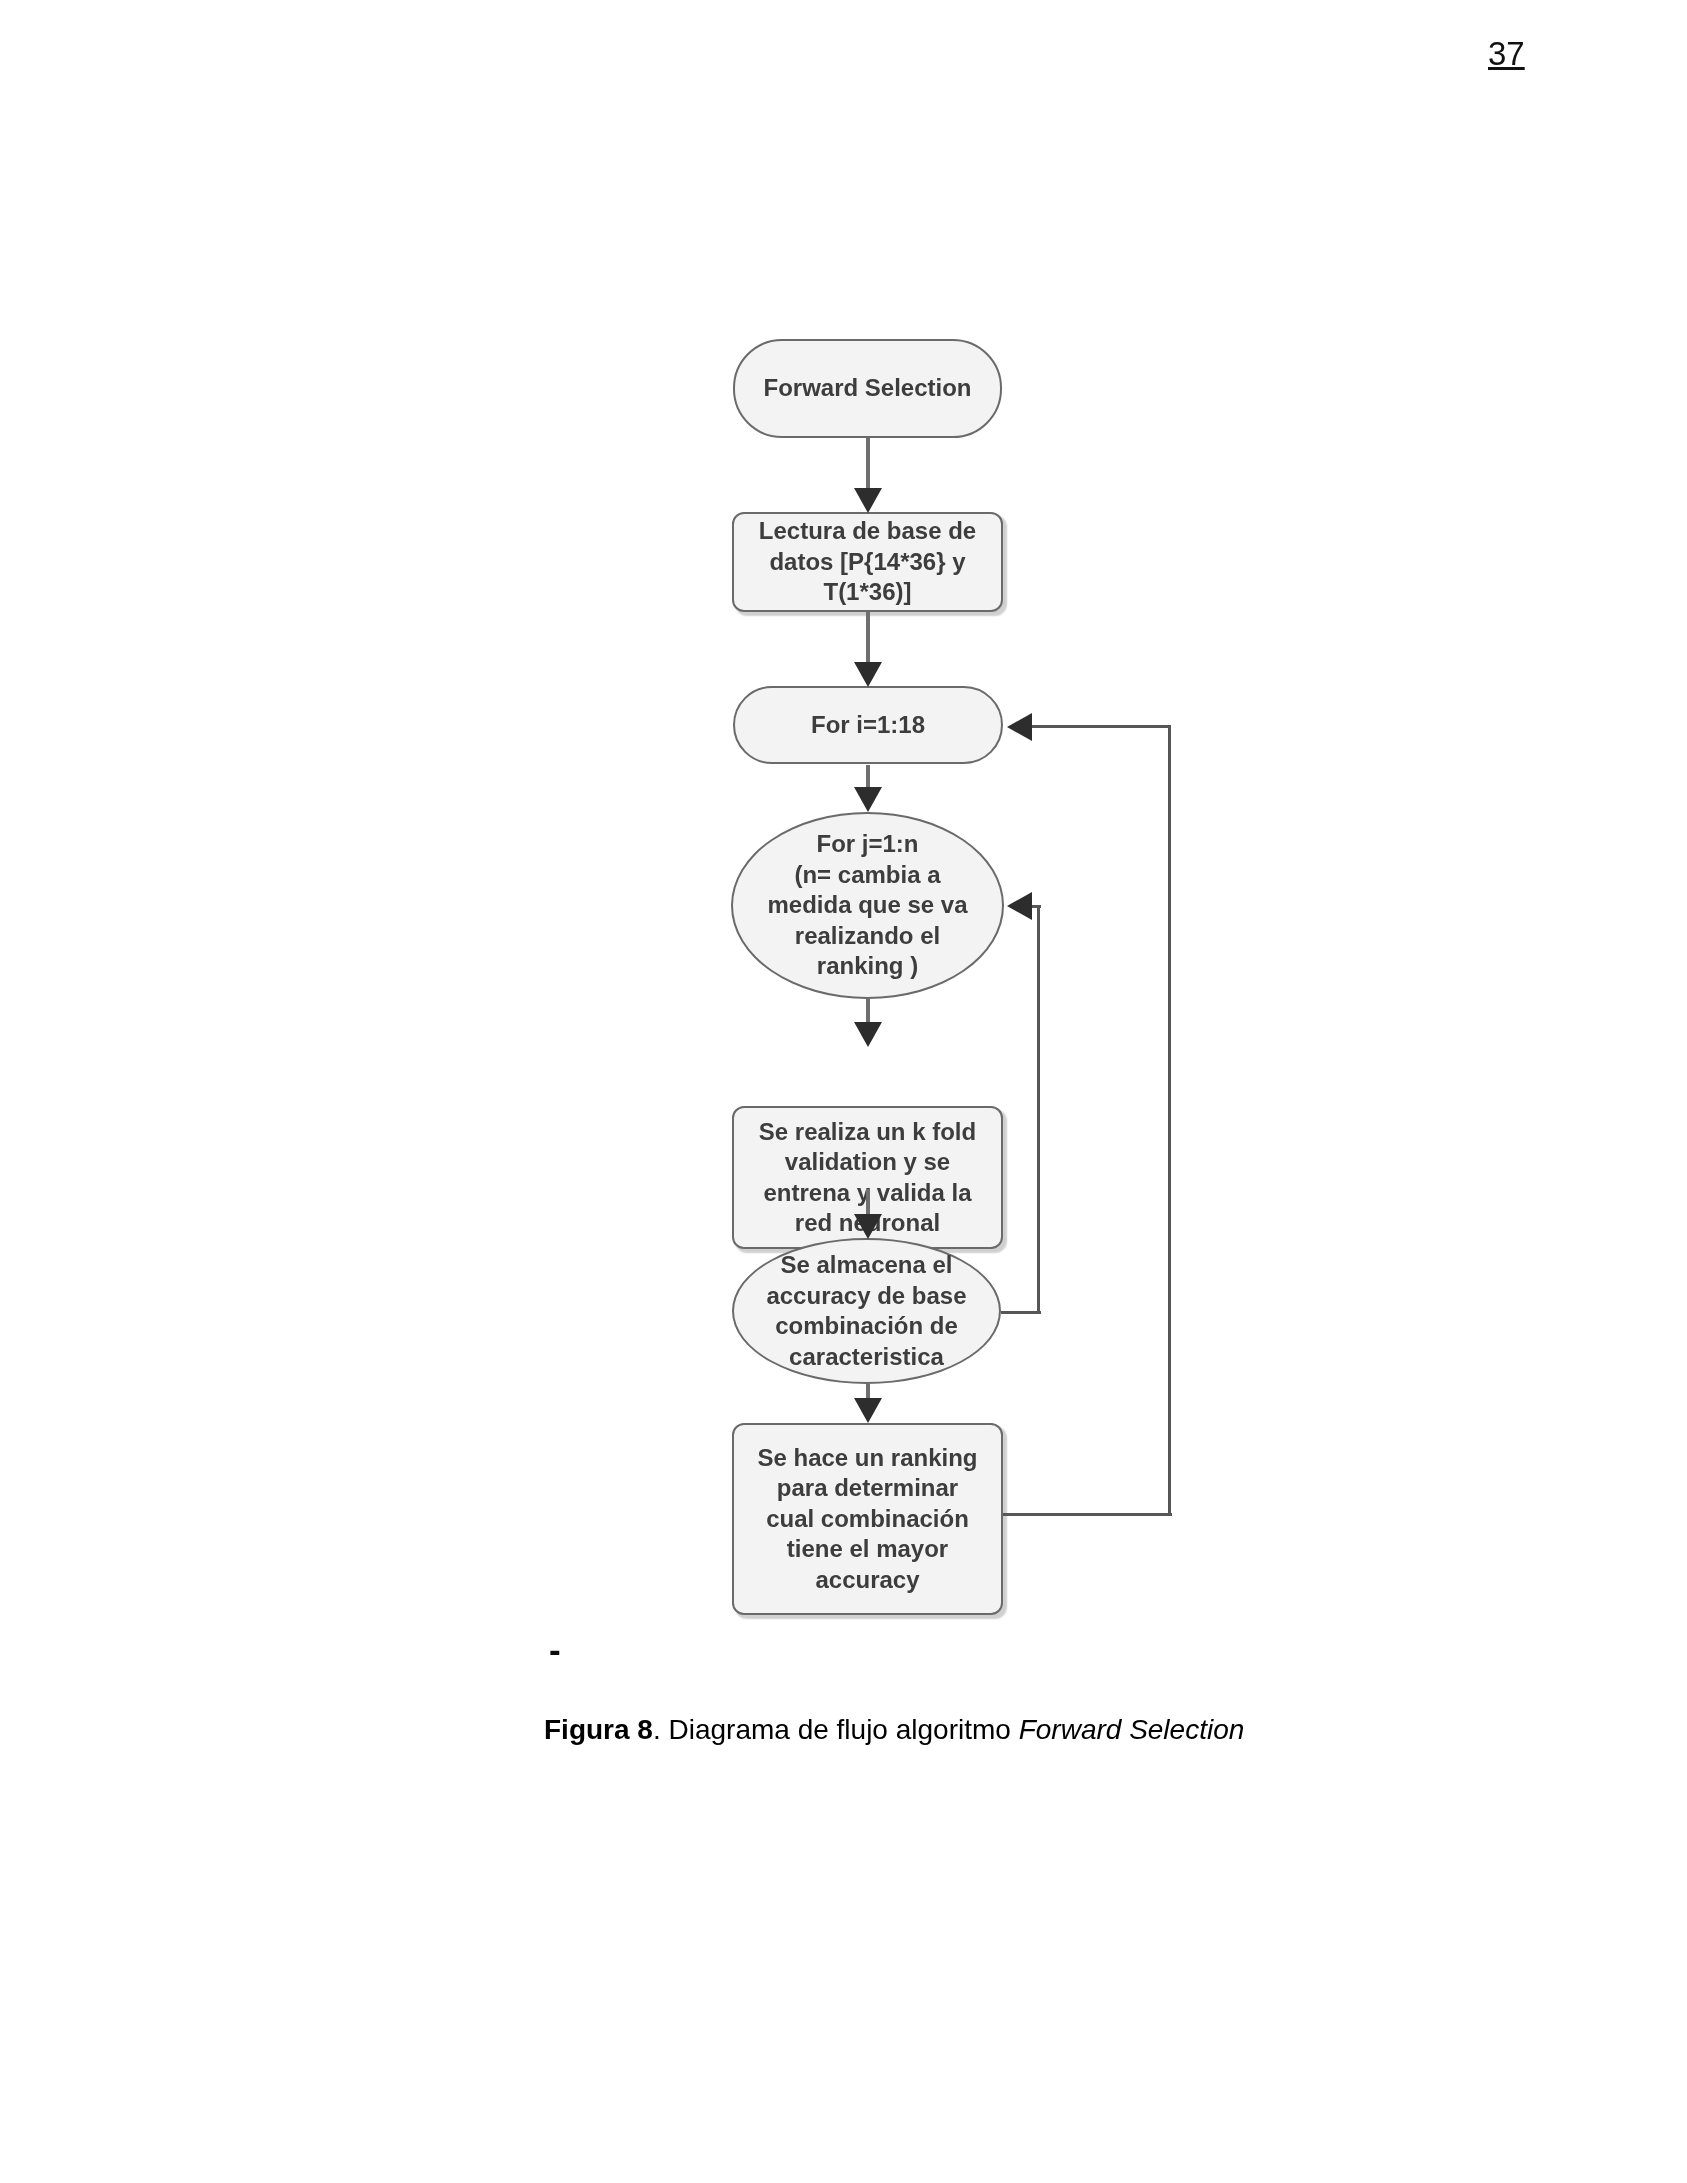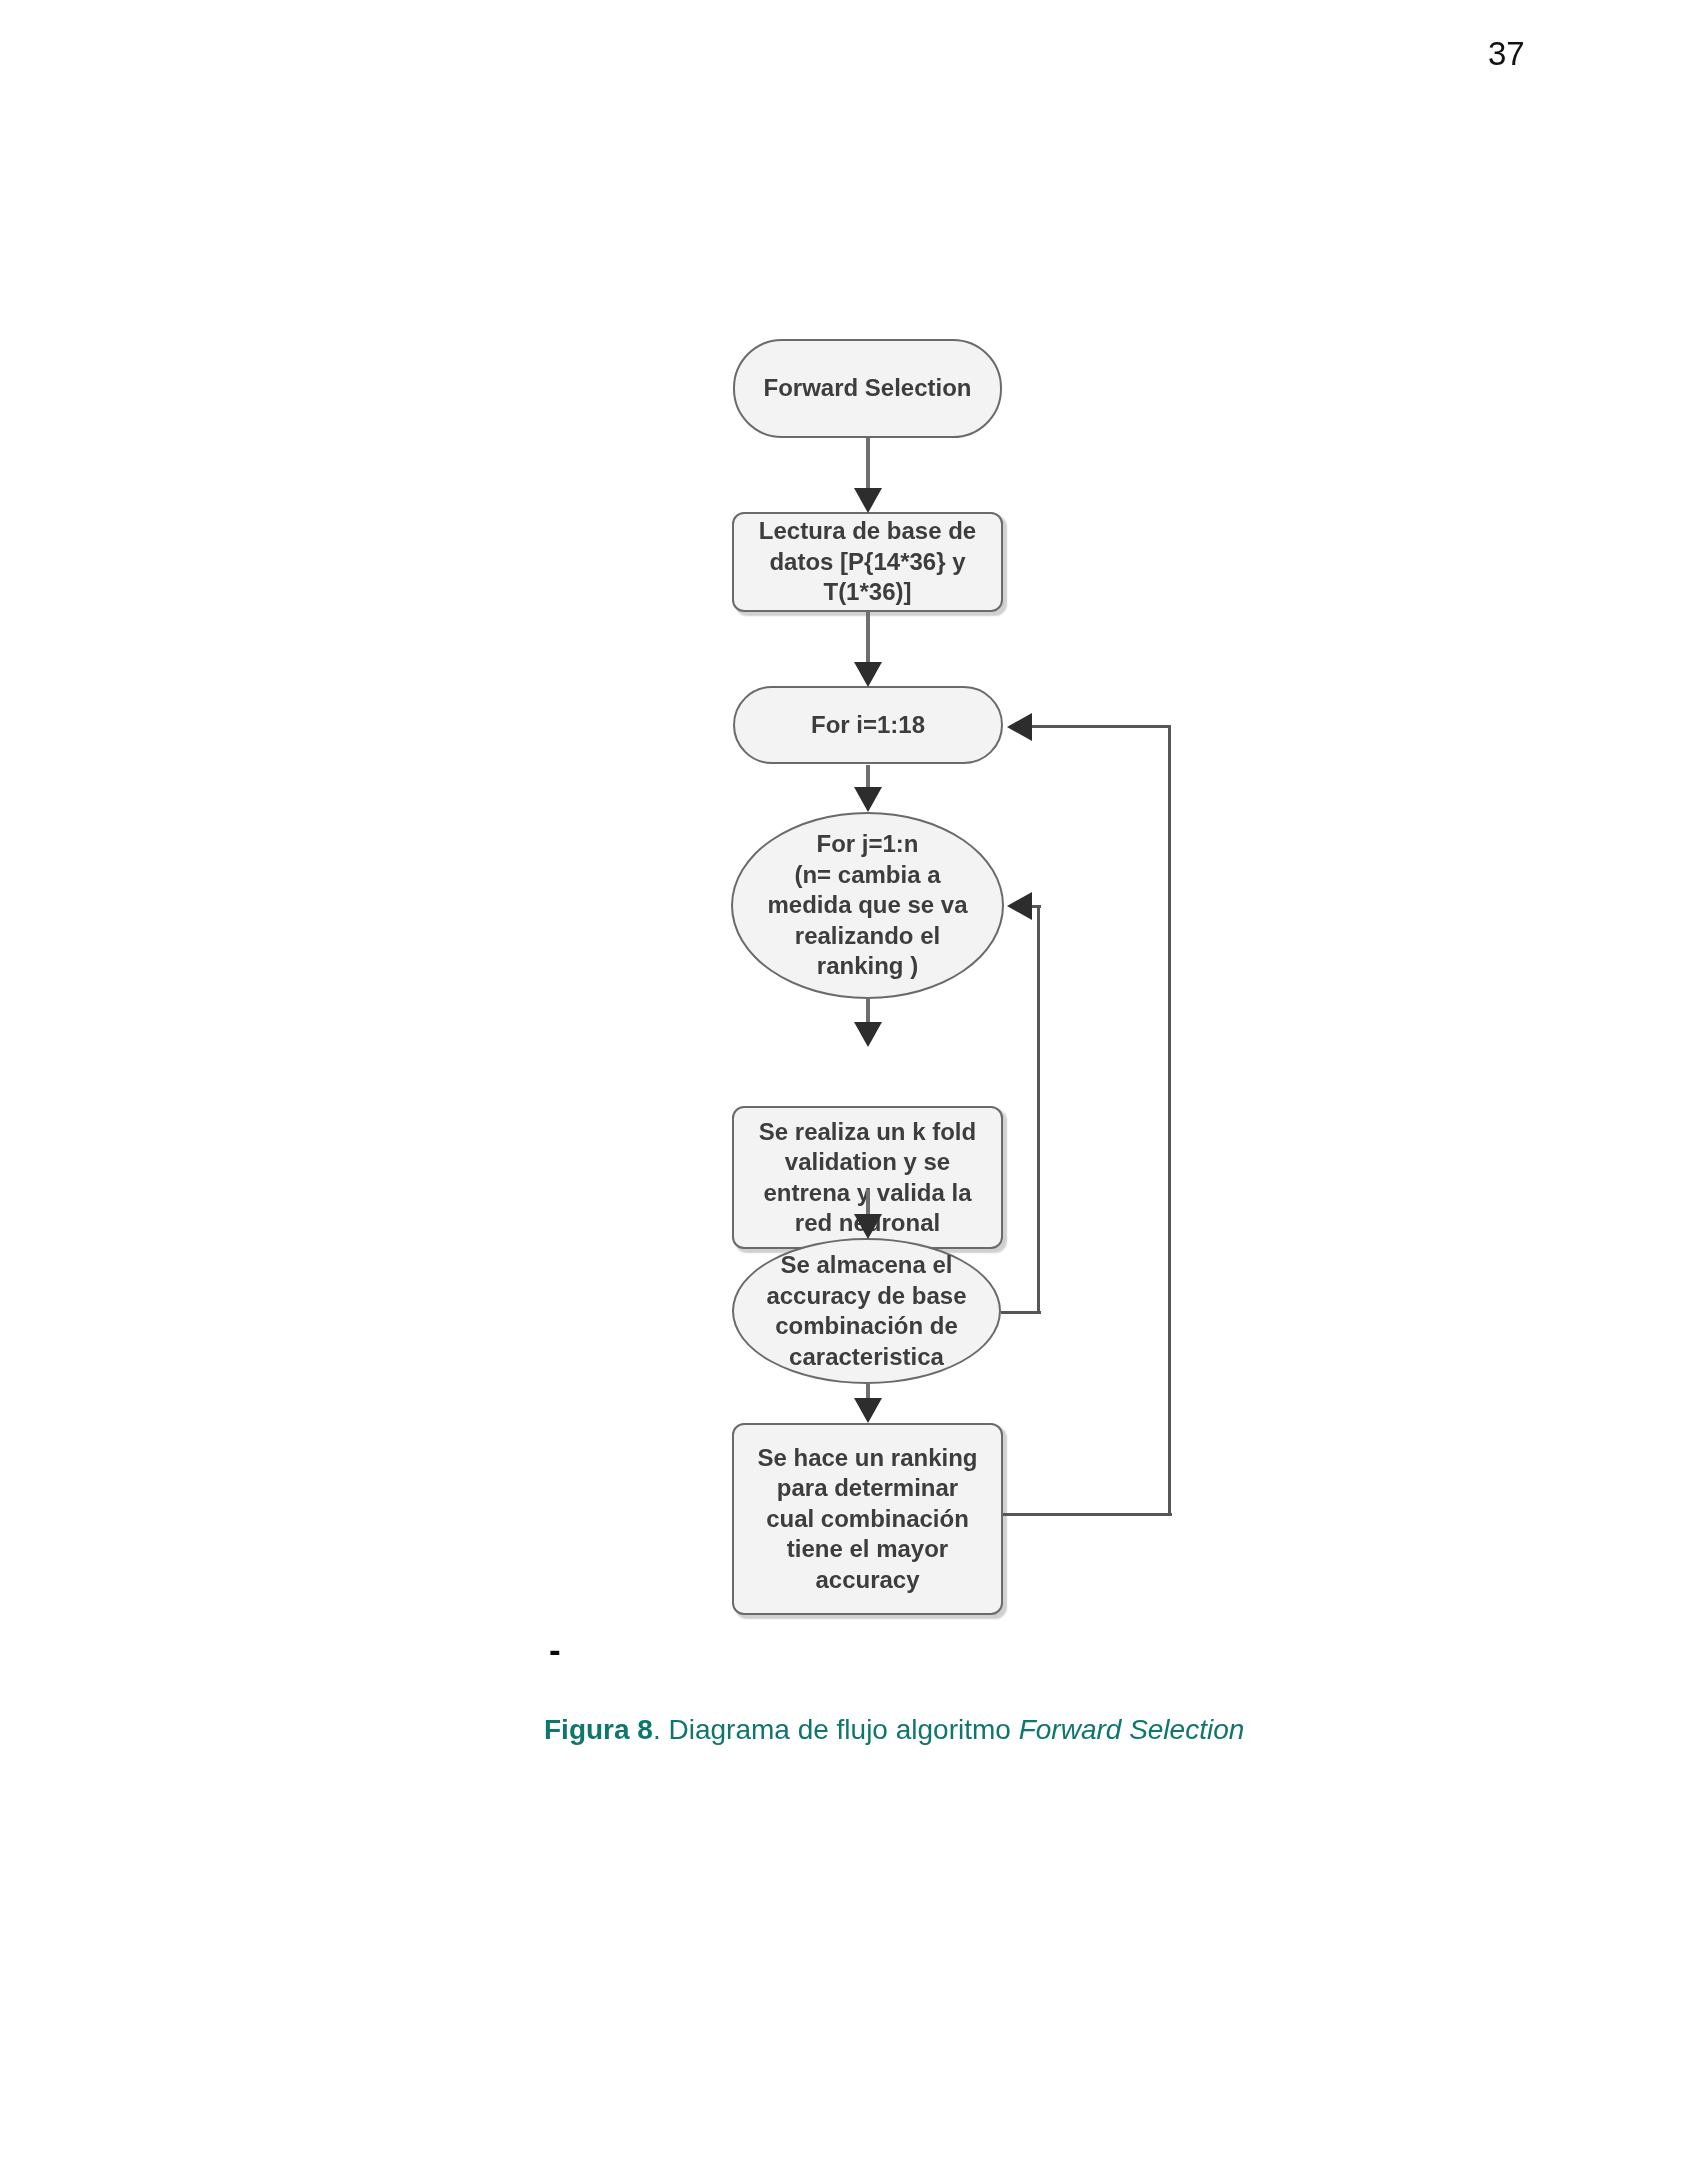--- a/index.html
+++ b/index.html
@@ -11,20 +11,21 @@
     background: #ffffff;
     font-family: "Liberation Sans", "DejaVu Sans", sans-serif;
     overflow: hidden;
   }
   .page-number {
     position: absolute;
     left: 1488px;
     top: 35px;
     font-size: 33px;
     color: #111111;
+    text-decoration: underline;
   }
   
   .node {
     position: absolute;
     display: flex;
     align-items: center;
     justify-content: center;
     text-align: center;
     white-space: pre-line;
     background: #f3f3f3;
@@ -85,21 +86,21 @@
   .al-inner { left: 1007px; top: 892px; }
   .al-outer { left: 1007px; top: 713px; }
 
   
   .stray-dash {
     position: absolute; left: 549px; top: 1630px;
     font-size: 35px; font-weight: 700; color: #0a0a0a;
   }
   .caption {
     position: absolute; left: 544px; top: 1714px;
-    font-size: 28px; color: #0f766e; white-space: nowrap;
+    font-size: 28px; color: #000000; white-space: nowrap;
   }
   .cap-bold { font-weight: 700; }
   .cap-italic { font-style: italic; }
 </style>
 </head>
 <body>
 
 <div class="page">
 
   <div class="page-number">37</div>

